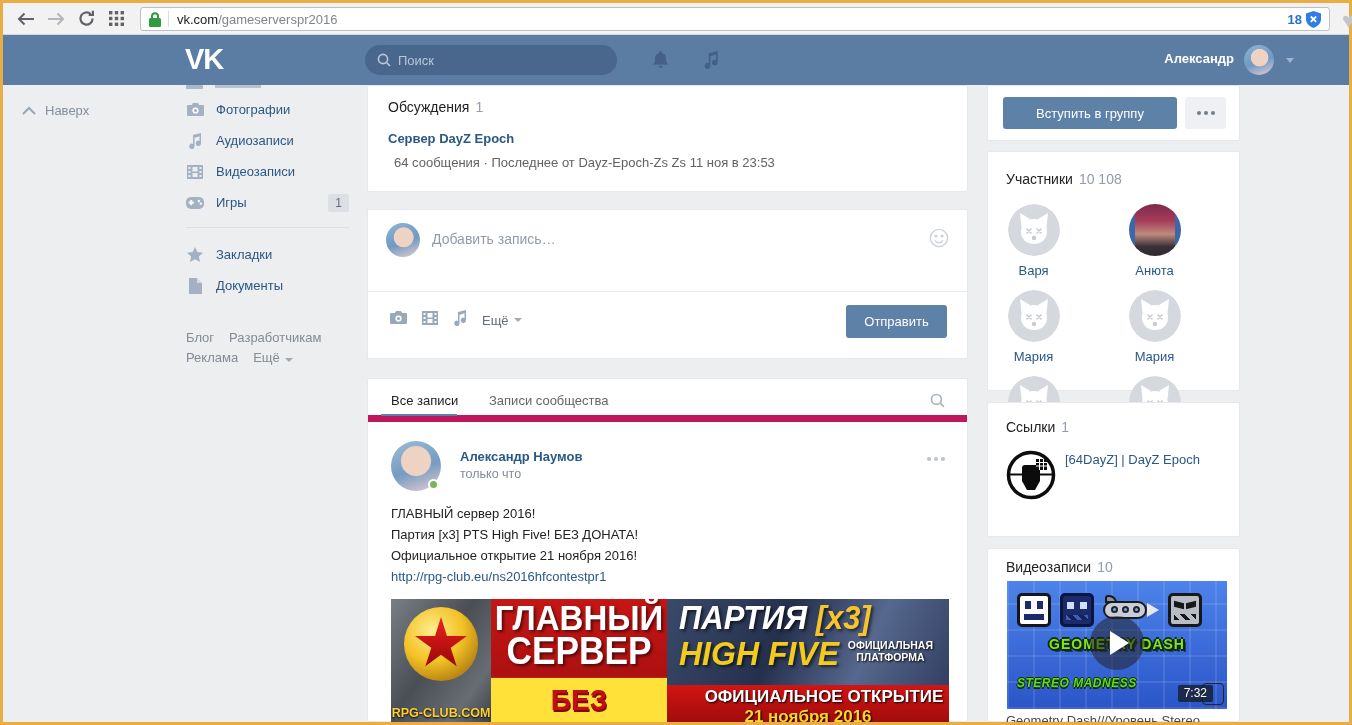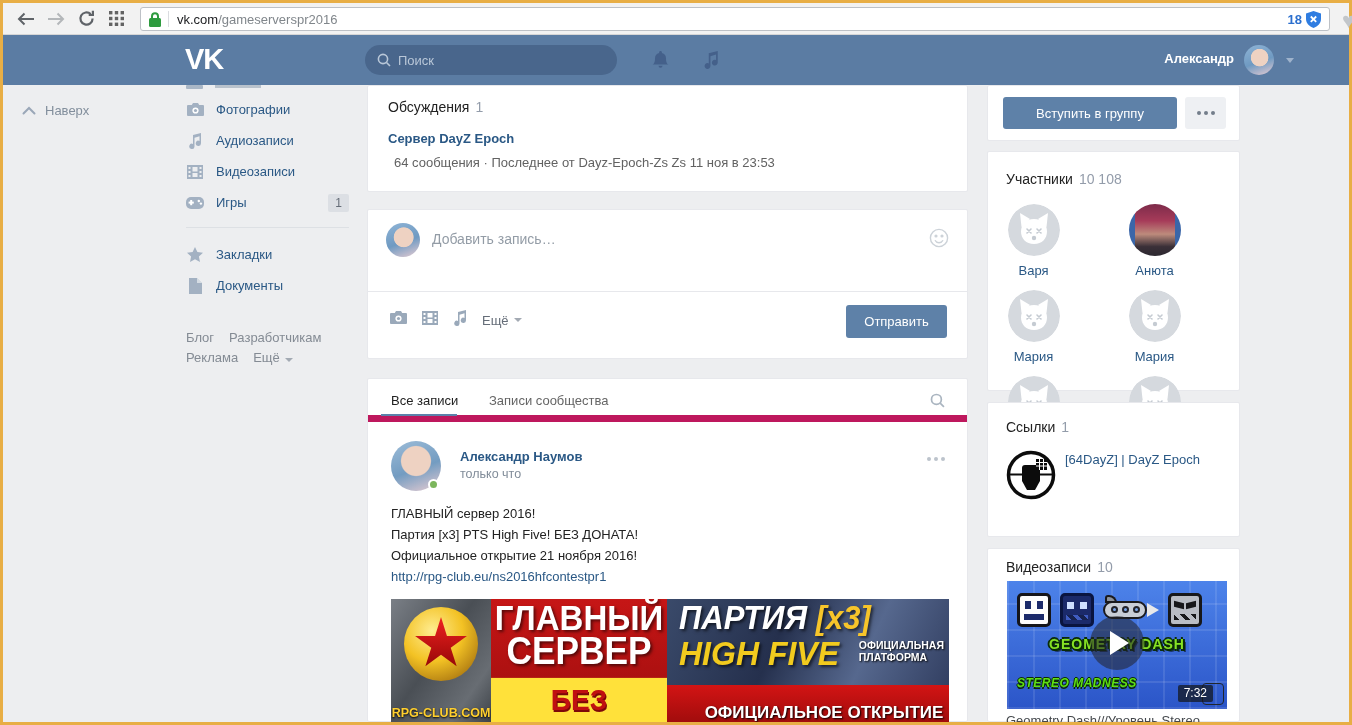--- a/index.html
+++ b/index.html
@@ -116,25 +116,25 @@
            text-shadow:2px 2px 3px rgba(0,0,0,.55); }
   .bn-strip-y { position:absolute; left:0; right:0; bottom:0; height:44px; background:#ffe13a;
                 color:#c01010; font-weight:bold; font-size:28px; line-height:44px;
                 text-shadow:1px 1px 0 #7d0808; transform:scale(1,1.05); }
   .bn-right { flex:1; position:relative; background:linear-gradient(115deg,#3a4a6a 0%,#25304d 38%,#56688e 66%,#2c385a 100%); }
   .bn-party { position:absolute; left:12px; top:1px; font-style:italic; font-weight:bold; font-size:31px;
               color:#fff; text-shadow:2px 2px 3px rgba(0,0,0,.6); transform:scale(1,1.06); white-space:nowrap; }
   .bn-party .mult { color:#f7c52a; }
   .bn-five { position:absolute; left:12px; top:36px; font-style:italic; font-weight:bold; font-size:32px;
              color:#f2cb1e; text-shadow:2px 2px 3px rgba(0,0,0,.6); transform:scale(1,1.06); }
-  .bn-plat { position:absolute; right:5px; top:40px; text-align:left; color:#fff; font-weight:bold;
+  .bn-plat { position:absolute; right:16px; top:40px; text-align:center; color:#fff; font-weight:bold;
              font-size:10.5px; line-height:12px; text-shadow:1px 1px 2px #000; }
   .bn-strip-r { position:absolute; left:0; right:0; bottom:0; height:38px; text-align:center;
                 background:linear-gradient(180deg,#d31414,#a00c0c); }
-  .bn-open { color:#fff; font-weight:bold; font-size:17px; margin-top:18px; text-shadow:1px 1px 2px #000;padding-left:32px; }
+  .bn-open { color:#fff; font-weight:bold; font-size:17px; margin-top:2px; text-shadow:1px 1px 2px #000;padding-left:32px; }
   .bn-date { color:#ffd427; font-weight:bold; font-size:17px; text-shadow:1px 1px 2px #000; }
 
   
   .c-join { left:984px; top:0; width:253px; height:56px; }
   .join-btn { position:absolute; left:15px; top:11px; width:174px; height:32px; }
   .more-btn { position:absolute; left:197px; top:11px; width:41px; height:32px; background:#eef0f3;
               border:none; border-radius:3px; display:flex; align-items:center; justify-content:center; cursor:pointer; }
   .more-btn .dots i { background:#737e8b; }
 
   .c-members { left:984px; top:66px; width:253px; height:240px; }

